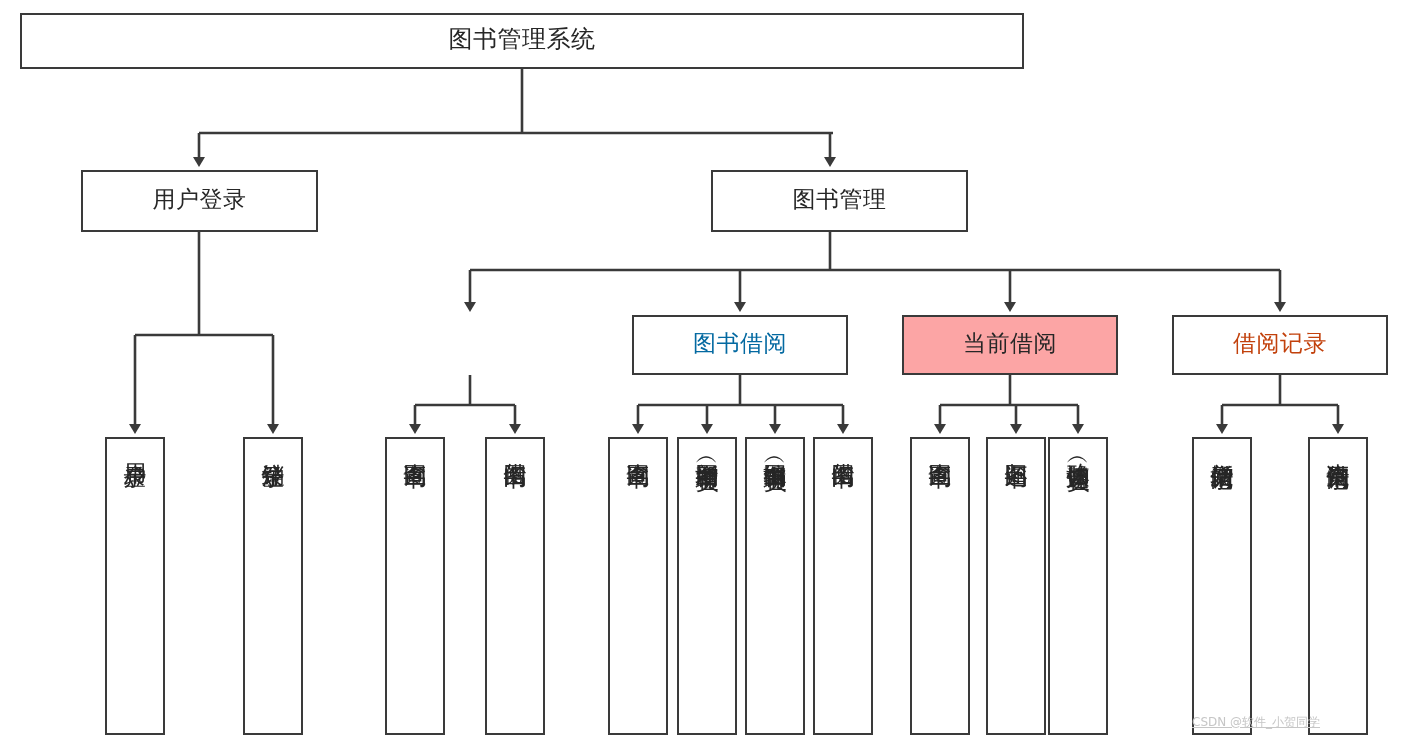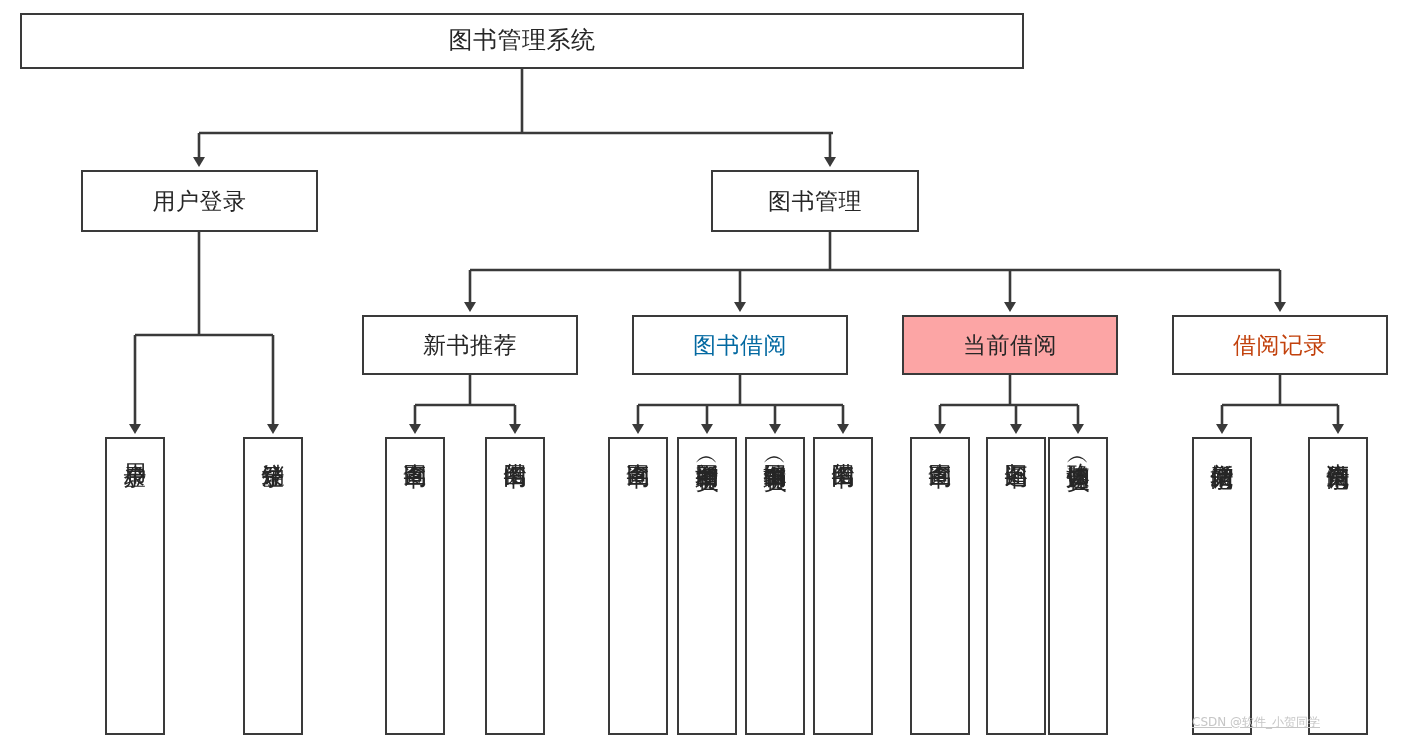--- a/index.html
+++ b/index.html
@@ -37,20 +37,21 @@
     color: #262626;
   }
   .node.h {
     
   }
   .node.h .label {
     font-size: 23px;
     line-height: 1.15;
     letter-spacing: 0.5px;
     white-space: nowrap;
+    font-family: Liberation Mono, monospace;
   }
   .node.v {
     
     align-items: flex-start;
     justify-content: center;
     padding-top: 6px;
   }
   .node.v .label {
     writing-mode: vertical-rl;
     text-orientation: upright;
@@ -129,27 +130,24 @@
     </g>
   </svg>
 
   <div class="node h root" style="left: 20px; top: 13px; width: 1004px; height: 56px; border-color: rgb(58, 58, 58); color: rgb(38, 38, 38); background: rgb(255, 255, 255);">
     <span class="label">图书管理系统</span>
   </div>
 
   <div class="node h" style="left: 81px; top: 170px; width: 237px; height: 62px; border-color: rgb(58, 58, 58); color: rgb(38, 38, 38); background: rgb(255, 255, 255);">
     <span class="label">用户登录</span>
   </div>
-  <div class="node h" style="left: 711px; top: 170px; width: 208px; height: 62px; border-color: rgb(58, 58, 58); color: rgb(38, 38, 38); background: rgb(255, 255, 255);">
+  <div class="node h" style="left: 711px; top: 170px; width: 257px; height: 62px; border-color: rgb(58, 58, 58); color: rgb(38, 38, 38); background: rgb(255, 255, 255);">
     <span class="label">图书管理</span>
   </div>
 
-  <div class="node h" style="left: 362px; top: 315px; width: 216px; height: 60px; border-color: rgb(58, 58, 58); color: rgb(38, 38, 38); background: rgb(255, 255, 255);">
-    <span class="label">新书推荐</span>
-  </div>
   <div class="node h" style="left: 632px; top: 315px; width: 216px; height: 60px; border-color: rgb(58, 58, 58); color: #0369a1; background: rgb(255, 255, 255);">
     <span class="label">图书借阅</span>
   </div>
   <div class="node h" style="left: 902px; top: 315px; width: 216px; height: 60px; border-color: rgb(58, 58, 58); color: rgb(38, 38, 38); background: #fca5a5;">
     <span class="label">当前借阅</span>
   </div>
   <div class="node h" style="left: 1172px; top: 315px; width: 216px; height: 60px; border-color: rgb(58, 58, 58); color: #c2410c; background: rgb(255, 255, 255);">
     <span class="label">借阅记录</span>
   </div>
 

